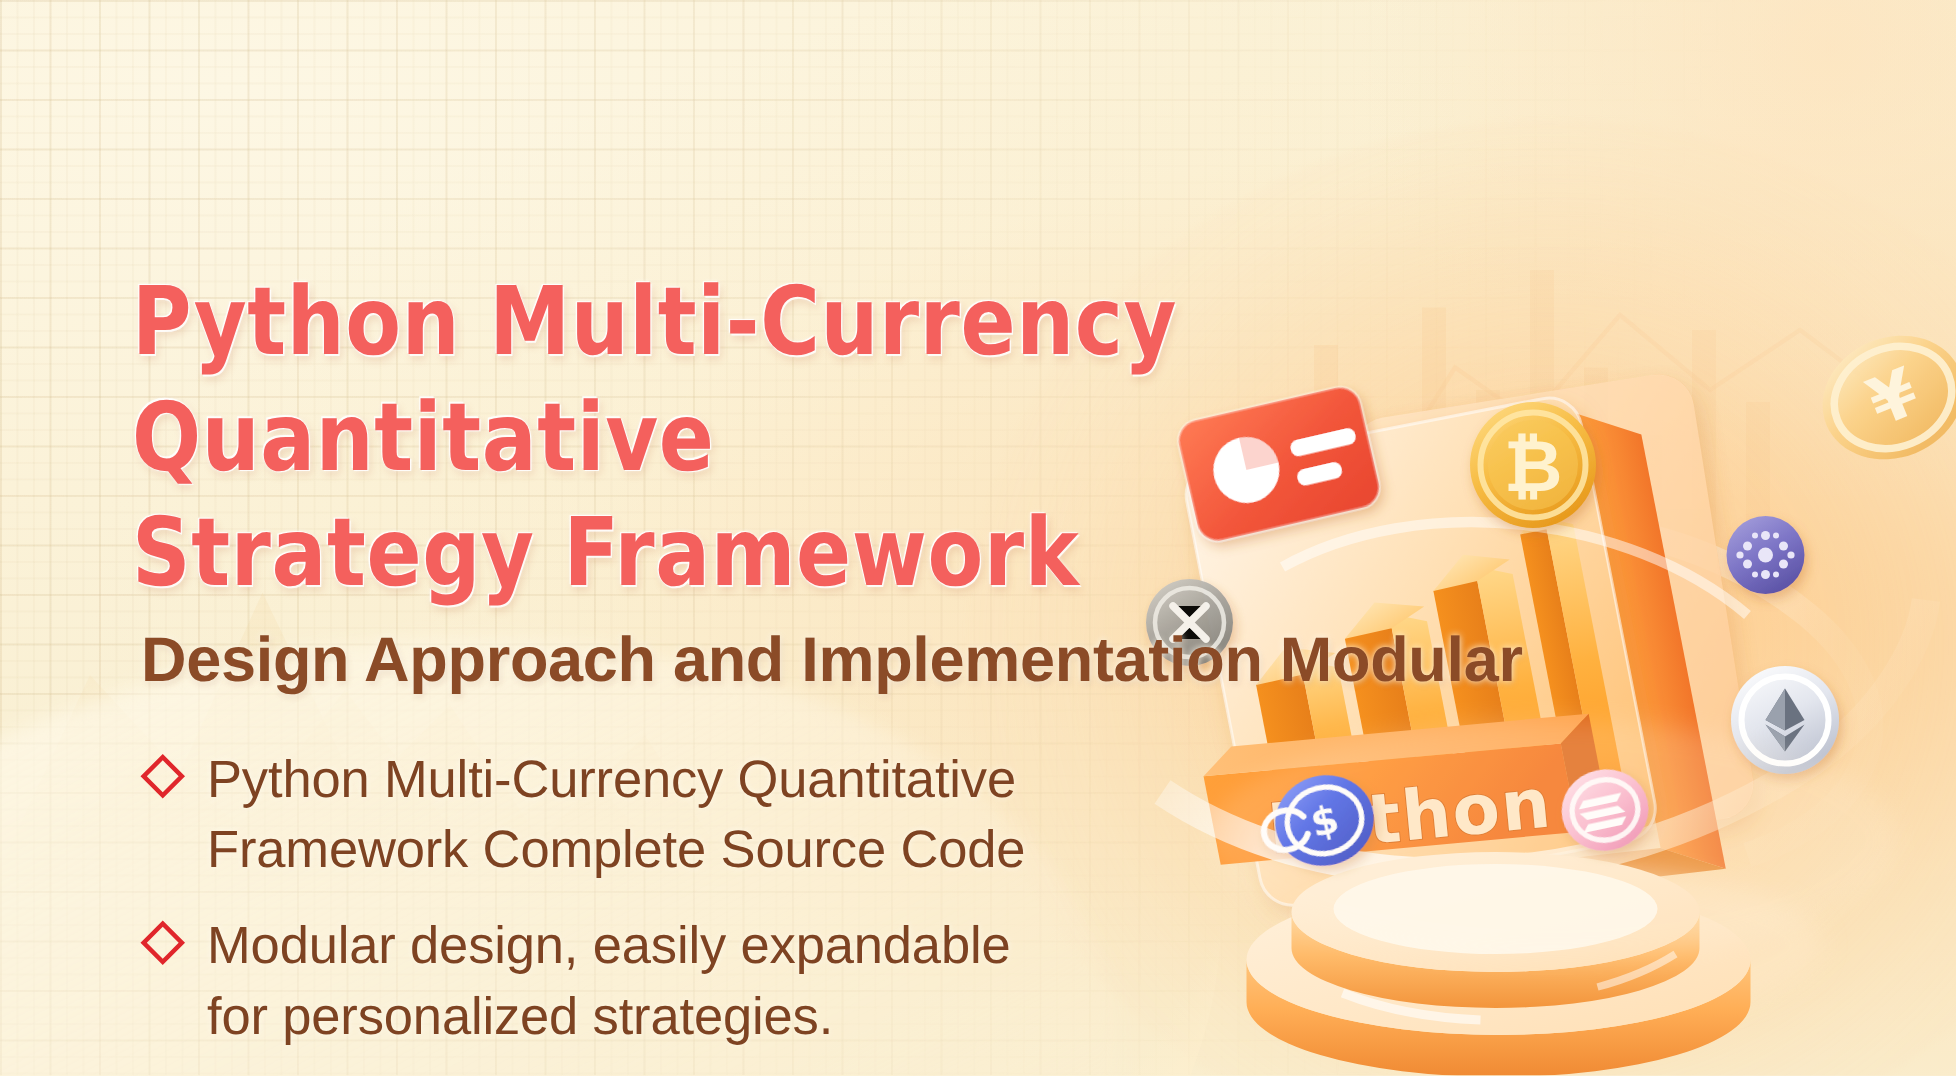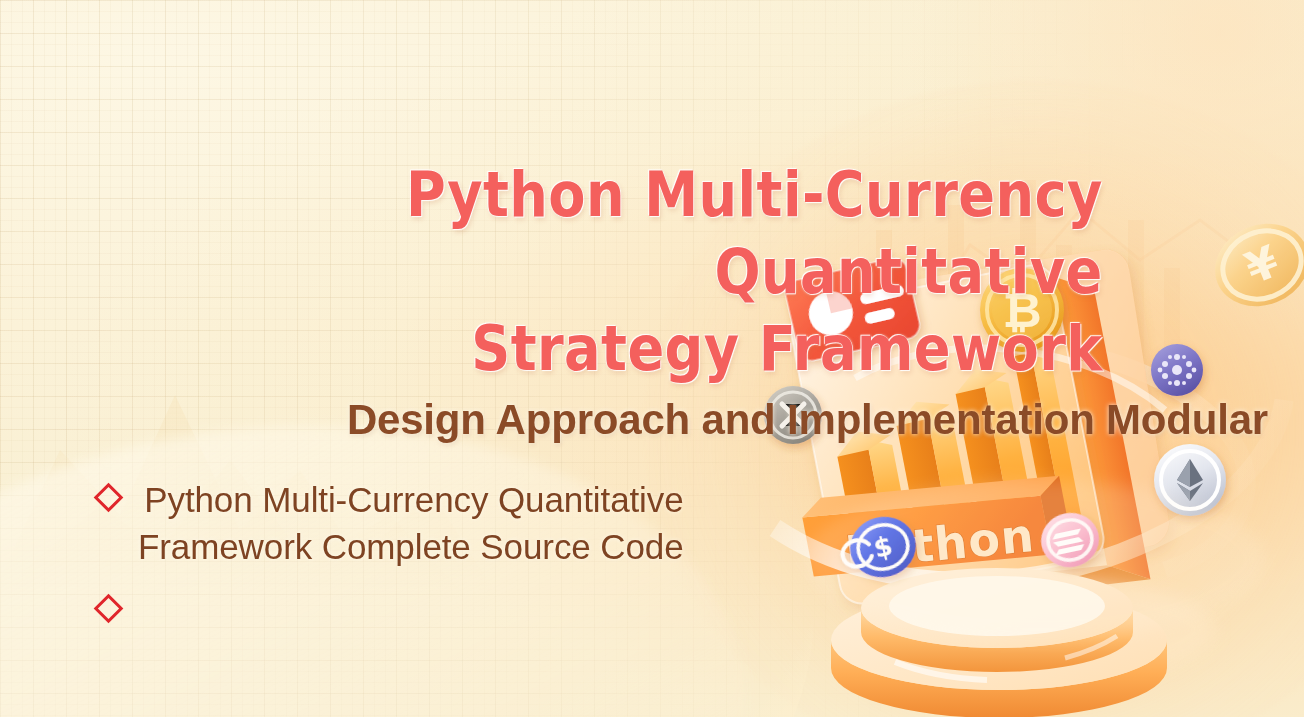--- a/index.html
+++ b/index.html
@@ -50,21 +50,21 @@
     transform:rotate(-8deg);
     filter:blur(6px);
   }
   .glow-right{
     position:absolute;right:-120px;top:80px;width:780px;height:700px;border-radius:50%;
     background:radial-gradient(circle at 50% 50%, rgba(255,186,110,0.40) 0%, rgba(255,199,133,0.24) 38%, rgba(255,214,160,0.08) 62%, rgba(255,214,160,0) 78%);
     filter:blur(2px);
   }
 
   
-  .copy{position:absolute;left:88px;top:156px;width:1180px;z-index:40;text-align:right;}
+  .copy{position:absolute;left:88px;top:176px;width:1180px;z-index:40;}
   .title{
     margin:0;
     font-family:"DejaVu Sans", sans-serif;
     font-weight:700;
     font-size:63px;
     line-height:77px;
     letter-spacing:0.5px;
     color:#F4605D;
     transform:scaleX(0.86);
     transform-origin:left center;
@@ -424,17 +424,19 @@
     <div class="subtitle">Design Approach and Implementation Modular</div>
 
     <ul class="bullets">
       <li class="bullet">
         <span class="bullet-icon"></span>
         <span class="bullet-text">Python Multi-Currency Quantitative
 Framework Complete Source Code</span>
       </li>
       <li class="bullet">
         <span class="bullet-icon"></span>
+        <span class="bullet-text">Modular design, easily expandable
+for personalized strategies.</span>
       </li>
     </ul>
   </div>
 
 </div>
 
 </body></html>

